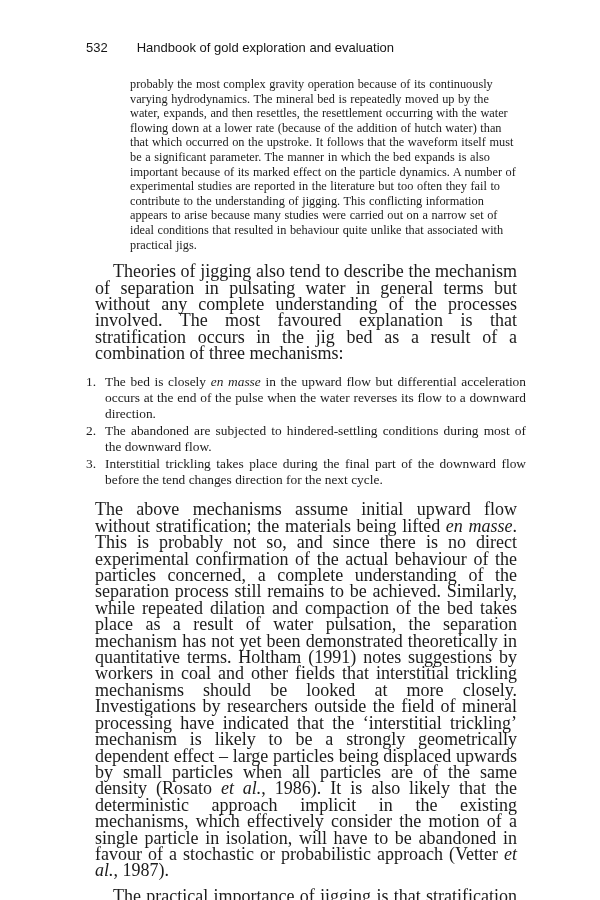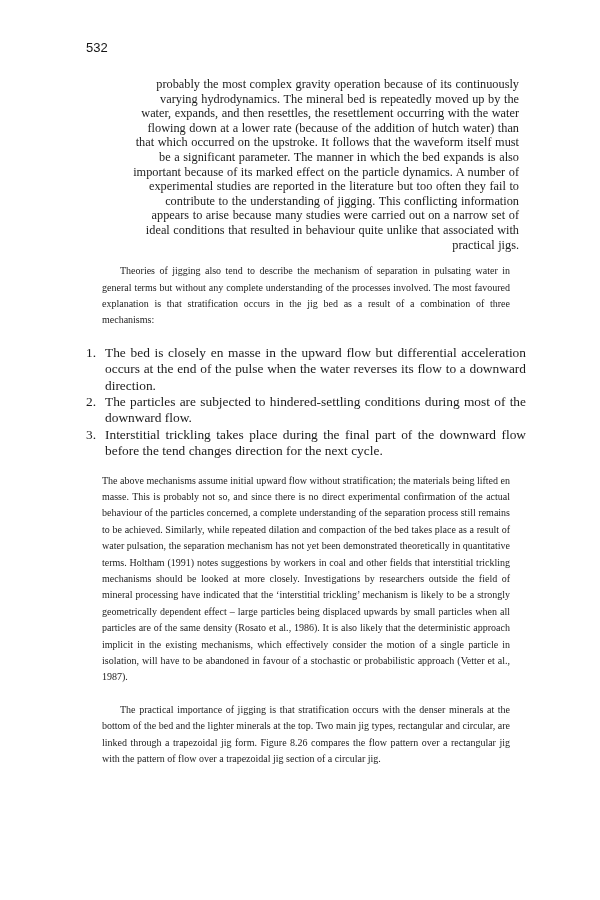--- a/index.html
+++ b/index.html
@@ -24,63 +24,64 @@
     align-items: baseline;
     color: #161616;
   }
   .pagenum { flex: 0 0 auto; }
   .runtitle { margin-left: 29px; }
   .blockquote {
     margin: 21px 0 0 44px;
     width: 389px;
     font-size: 12.3px;
     line-height: 14.6px;
-    text-align: right;
+    text-align: left;
     word-spacing: 0.5px;
   }
   .bodypara {
-    margin: 16px;
-    font-size: 10px;
+    margin: 9px;
+    font-size: 18px;
     line-height: 16.4px;
     text-align: justify;
   }
   .para-theories { margin-top: 11px; text-indent: 18px; }
   .para-mechanisms { margin-top: 13px; }
   .para-practical { margin-top: 2px; text-indent: 18px; }
   .numlist { margin-top: 12px; }
   .list-item {
     display: flex;
     font-size: 13.4px;
     line-height: 16.4px;
   }
   .list-num { flex: 0 0 19px; }
   .list-text { flex: 1 1 auto; text-align: justify; margin: 0; }
-  .it { }
+  .it { font-style: italic; }
 </style>
 </head>
 <body>
 
 <div class="page">
 
   <div class="header">
     <span class="pagenum">532</span>
+    <span class="runtitle">Handbook of gold exploration and evaluation</span>
   </div>
 
   <p class="blockquote">probably the most complex gravity operation because of its continuously varying hydrodynamics. The mineral bed is repeatedly moved up by the water, expands, and then resettles, the resettlement occurring with the water flowing down at a lower rate (because of the addition of hutch water) than that which occurred on the upstroke. It follows that the waveform itself must be a significant parameter. The manner in which the bed expands is also important because of its marked effect on the particle dynamics. A number of experimental studies are reported in the literature but too often they fail to contribute to the understanding of jigging. This conflicting information appears to arise because many studies were carried out on a narrow set of ideal conditions that resulted in behaviour quite unlike that associated with practical jigs.</p>
 
   <p class="bodypara para-theories"><span>Theories of jigging also tend to describe the mechanism of separation in pulsating water in general terms but without any complete understanding of the processes involved. The most favoured explanation is that stratification occurs in the jig bed as a result of a combination of three mechanisms:</span></p>
 
   <div class="numlist">
     <div class="list-item">
       <span class="list-num">1.</span>
       <p class="list-text"><span>The bed is closely </span><span class="it">en masse</span><span> in the upward flow but differential acceleration occurs at the end of the pulse when the water reverses its flow to a downward direction.</span></p>
     </div>
     <div class="list-item">
       <span class="list-num">2.</span>
-      <p class="list-text"><span>The particles are subjected to hindered-settling conditions during most of the downward flow.</span></p>
+      <p class="list-text"><span>The abandoned are subjected to hindered-settling conditions during most of the downward flow.</span></p>
     </div>
     <div class="list-item">
       <span class="list-num">3.</span>
       <p class="list-text"><span>Interstitial trickling takes place during the final part of the downward flow before the tend changes direction for the next cycle.</span></p>
     </div>
   </div>
 
   <p class="bodypara para-mechanisms"><span>The above mechanisms assume initial upward flow without stratification; the materials being lifted </span><span class="it">en masse</span><span>. This is probably not so, and since there is no direct experimental confirmation of the actual behaviour of the particles concerned, a complete understanding of the separation process still remains to be achieved. Similarly, while repeated dilation and compaction of the bed takes place as a result of water pulsation, the separation mechanism has not yet been demonstrated theoretically in quantitative terms. Holtham (1991) notes suggestions by workers in coal and other fields that interstitial trickling mechanisms should be looked at more closely. Investigations by researchers outside the field of mineral processing have indicated that the ‘interstitial trickling’ mechanism is likely to be a strongly geometrically dependent effect – large particles being displaced upwards by small particles when all particles are of the same density (Rosato </span><span class="it">et al.</span><span>, 1986). It is also likely that the deterministic approach implicit in the existing mechanisms, which effectively consider the motion of a single particle in isolation, will have to be abandoned in favour of a stochastic or probabilistic approach (Vetter </span><span class="it">et al.</span><span>, 1987).</span></p>
 
   <p class="bodypara para-practical"><span>The practical importance of jigging is that stratification occurs with the denser minerals at the bottom of the bed and the lighter minerals at the top. Two main jig types, rectangular and circular, are linked through a trapezoidal jig form. Figure 8.26 compares the flow pattern over a rectangular jig with the pattern of flow over a trapezoidal jig section of a circular jig.</span></p>

